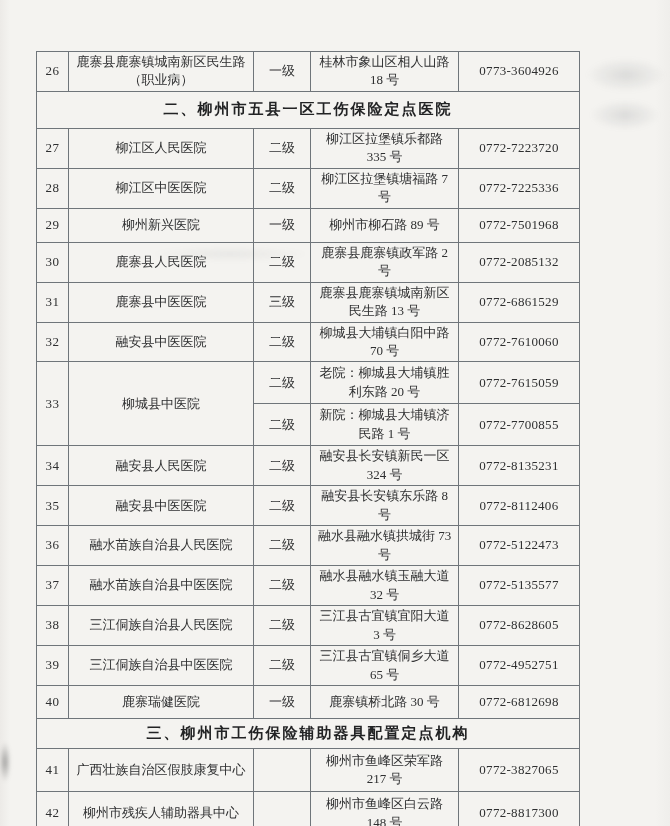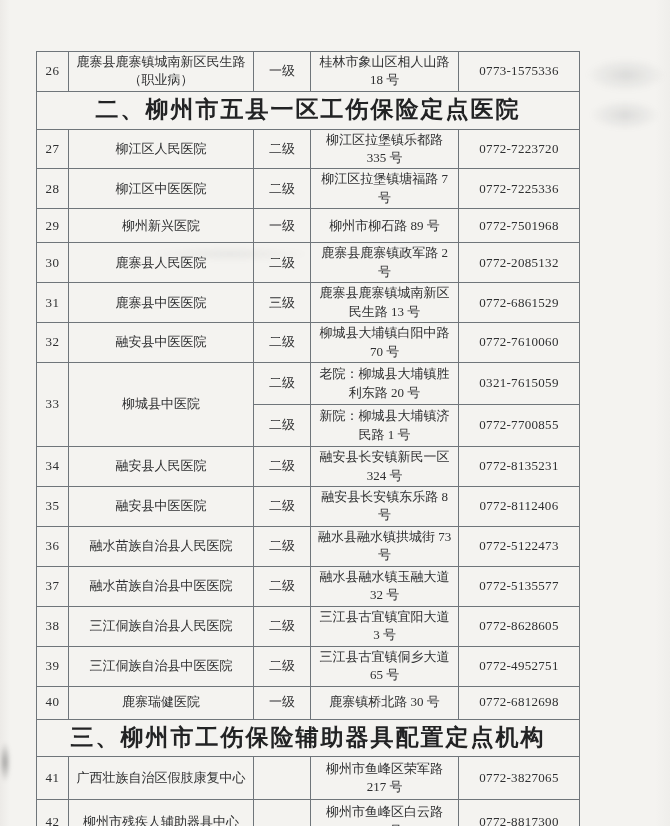--- a/index.html
+++ b/index.html
@@ -46,21 +46,21 @@
     vertical-align: middle;
     font-size: 13px;
     line-height: 1.42;
     padding: 1px 4px;
     overflow: hidden;
   }
   td.c-no    { font-size: 13px; letter-spacing: 0.5px; }
   td.c-name  { padding: 1px 8px; }
   td.c-phone { font-size: 13.5px; letter-spacing: 0.3px; }
   tr.section td {
-    font-size: 23px;
+    font-size: 15px;
     font-weight: bold;
     letter-spacing: 2px;
     color: #222324;
     padding: 2px 16px;
   }
   
   tr.h33 { height: 33px; margin-left: 48px; }
   tr.h34 { height: 34px; }
   tr.h37 { height: 37px; }
   tr.h38 { height: 38px; }
@@ -88,21 +88,21 @@
       <col style="width:148px">
       <col style="width:121px">
     </colgroup>
 
     <tbody>
         <tr class="h39">
       <td class="c-no">26</td>
       <td class="c-name">鹿寨县鹿寨镇城南新区民生路（职业病）</td>
       <td class="c-level">一级</td>
       <td class="c-addr">桂林市象山区相人山路 18 号</td>
-      <td class="c-phone">0773-1575336</td>
+      <td class="c-phone">0773-3604926</td>
     </tr>
 
     <tr class="section h37">
       <td colspan="5">二、柳州市五县一区工伤保险定点医院</td>
     </tr>
 
     <tr class="h38">
       <td class="c-no">27</td>
       <td class="c-name">柳江区人民医院</td>
       <td class="c-level">二级</td>
@@ -148,21 +148,21 @@
       <td class="c-level">二级</td>
       <td class="c-addr">柳城县大埔镇白阳中路 70 号</td>
       <td class="c-phone">0772-7610060</td>
     </tr>
 
     <tr class="h42">
       <td class="c-no" rowspan="2">33</td>
       <td class="c-name" rowspan="2">柳城县中医院</td>
       <td class="c-level">二级</td>
       <td class="c-addr">老院：柳城县大埔镇胜利东路 20 号</td>
-      <td class="c-phone">0321-7615059</td>
+      <td class="c-phone">0772-7615059</td>
     </tr>
     <tr class="h42">
       <td class="c-level">二级</td>
       <td class="c-addr">新院：柳城县大埔镇济民路 1 号</td>
       <td class="c-phone">0772-7700855</td>
     </tr>
 
     <tr class="h38">
       <td class="c-no">34</td>
       <td class="c-name">融安县人民医院</td>

